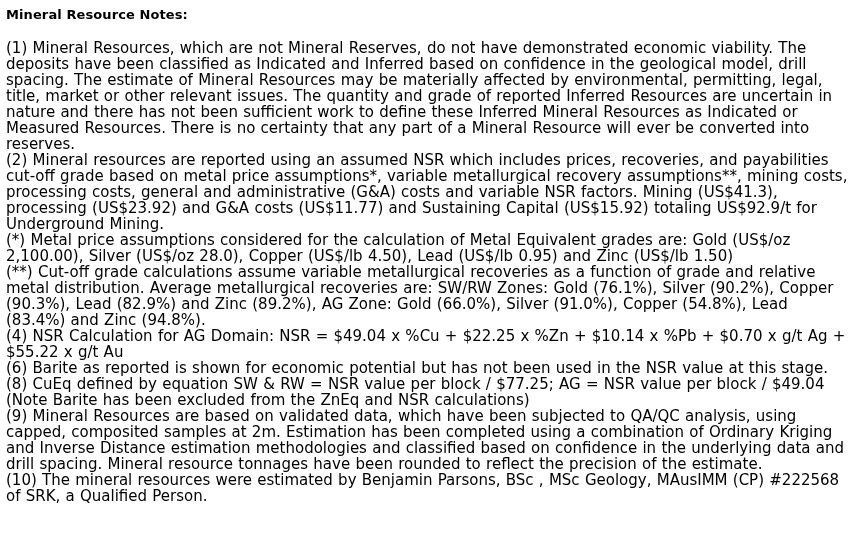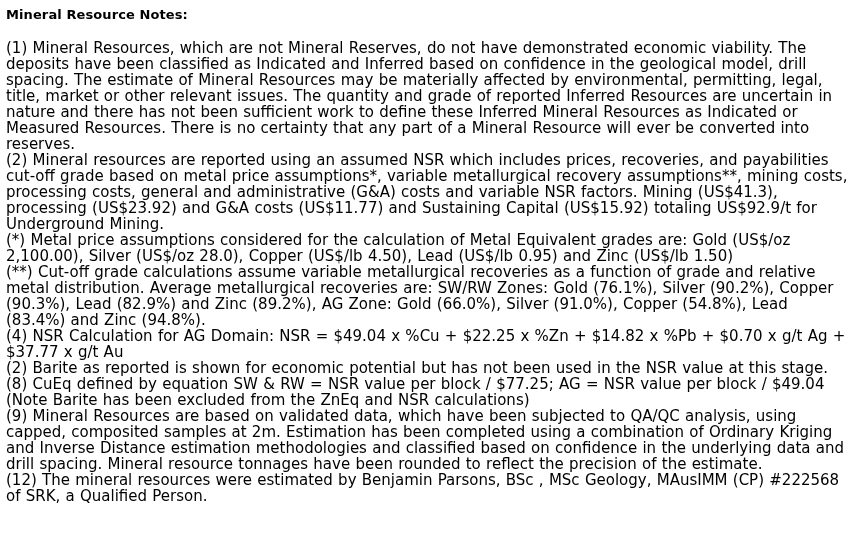--- a/index.html
+++ b/index.html
@@ -39,19 +39,19 @@
 </head>
 <body>
 
 <div class="page">
   <h1 class="doc-title">Mineral Resource Notes:</h1>
   <div class="notes">
     <p>(1) Mineral Resources, which are not Mineral Reserves, do not have demonstrated economic viability. The deposits have been classified as Indicated and Inferred based on confidence in the geological model, drill spacing. The estimate of Mineral Resources may be materially affected by environmental, permitting, legal, title, market or other relevant issues. The quantity and grade of reported Inferred Resources are uncertain in nature and there has not been sufficient work to define these Inferred Mineral Resources as Indicated or Measured Resources. There is no certainty that any part of a Mineral Resource will ever be converted into reserves.</p>
     <p>(2) Mineral resources are reported using an assumed NSR which includes prices, recoveries, and payabilities cut-off grade based on metal price assumptions*, variable metallurgical recovery assumptions**, mining costs, processing costs, general and administrative (G&amp;A) costs and variable NSR factors. Mining (US$41.3), processing (US$23.92) and G&amp;A costs (US$11.77) and Sustaining Capital (US$15.92) totaling US$92.9/t for Underground Mining.</p>
     <p>(*) Metal price assumptions considered for the calculation of Metal Equivalent grades are: Gold (US$/oz 2,100.00), Silver (US$/oz 28.0), Copper (US$/lb 4.50), Lead (US$/lb 0.95) and Zinc (US$/lb 1.50)</p>
     <p>(**) Cut-off grade calculations assume variable metallurgical recoveries as a function of grade and relative metal distribution. Average metallurgical recoveries are: SW/RW Zones: Gold (76.1%), Silver (90.2%), Copper (90.3%), Lead (82.9%) and Zinc (89.2%), AG Zone: Gold (66.0%), Silver (91.0%), Copper (54.8%), Lead (83.4%) and Zinc (94.8%).</p>
-    <p>(4) NSR Calculation for AG Domain: NSR = $49.04 x %Cu + $22.25 x %Zn + $14.82 x %Pb + $0.70 x g/t Ag + $37.77 x g/t Au</p>
-    <p>(2) Barite as reported is shown for economic potential but has not been used in the NSR value at this stage.</p>
+    <p>(4) NSR Calculation for AG Domain: NSR = $49.04 x %Cu + $22.25 x %Zn + $10.14 x %Pb + $0.70 x g/t Ag + $55.22 x g/t Au</p>
+    <p>(6) Barite as reported is shown for economic potential but has not been used in the NSR value at this stage.</p>
     <p>(8) CuEq defined by equation SW &amp; RW = NSR value per block / $77.25; AG = NSR value per block / $49.04 (Note Barite has been excluded from the ZnEq and NSR calculations)</p>
     <p>(9) Mineral Resources are based on validated data, which have been subjected to QA/QC analysis, using capped, composited samples at 2m. Estimation has been completed using a combination of Ordinary Kriging and Inverse Distance estimation methodologies and classified based on confidence in the underlying data and drill spacing. Mineral resource tonnages have been rounded to reflect the precision of the estimate.</p>
-    <p>(12) The mineral resources were estimated by Benjamin Parsons, BSc , MSc Geology, MAusIMM (CP) #222568 of SRK, a Qualified Person.</p>
+    <p>(10) The mineral resources were estimated by Benjamin Parsons, BSc , MSc Geology, MAusIMM (CP) #222568 of SRK, a Qualified Person.</p>
   </div>
 </div>
 
 </body></html>

